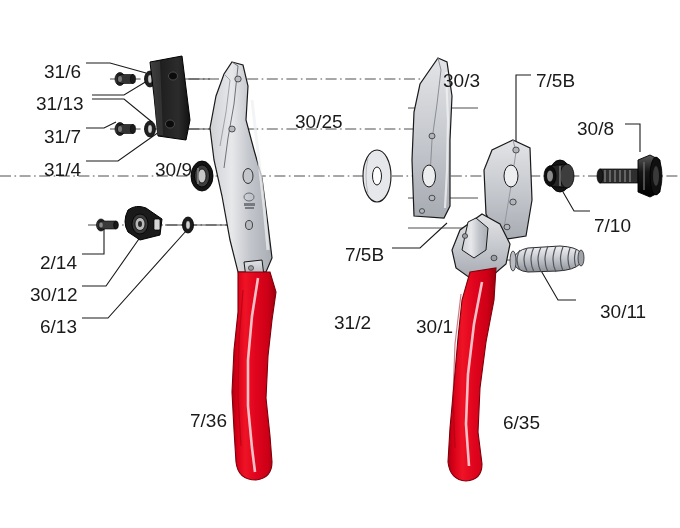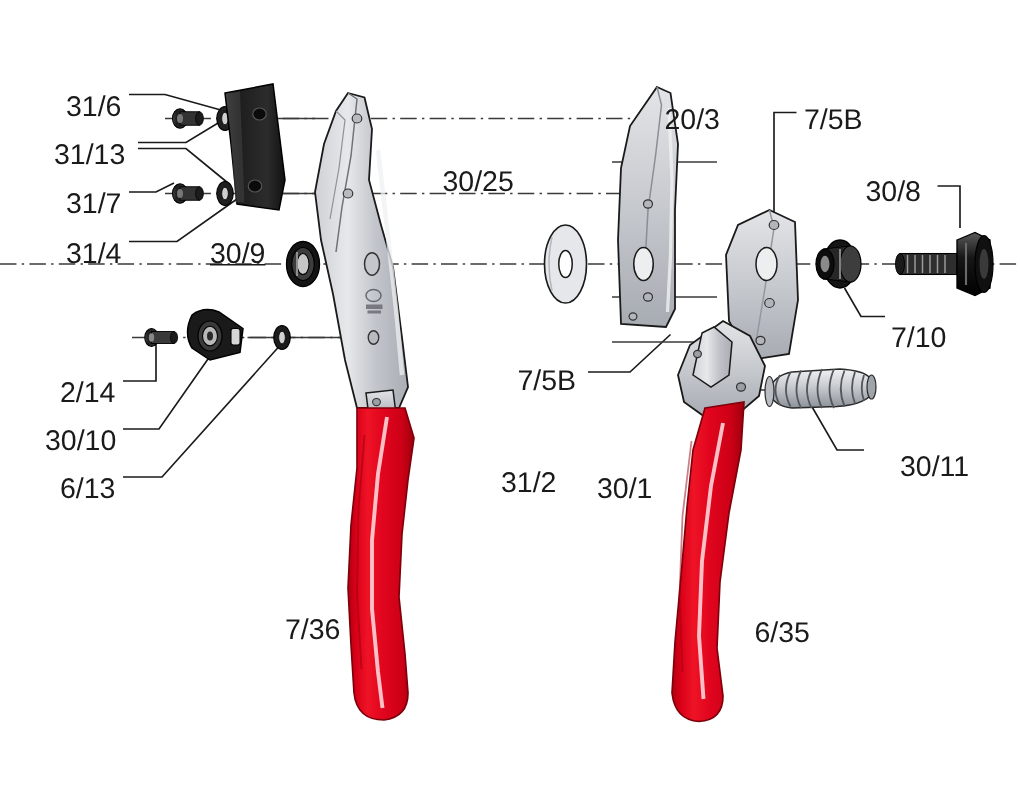--- a/index.html
+++ b/index.html
@@ -292,29 +292,29 @@
       <ellipse cx="513" cy="261" rx="3" ry="10" fill="#b9bcc2" stroke="#2a2a2a" stroke-width="0.8"></ellipse>
       <ellipse cx="581" cy="258" rx="3" ry="8" fill="#9fa3aa" stroke="#2a2a2a" stroke-width="0.8"></ellipse>
     </g>
 
   </svg>
 
   <div class="lbl" style="left:44px;top:62px;">31/6</div>
   <div class="lbl" style="left:36px;top:94px;text-align:center;">31/13</div>
   <div class="lbl" style="left:44px;top:127px;text-align:center;">31/7</div>
   <div class="lbl" style="left:44px;top:160px;">31/4</div>
-  <div class="lbl" style="left:140px;top:160px;text-decoration:underline;">30/9</div>
+  <div class="lbl" style="left:155px;top:160px;">30/9</div>
   <div class="lbl" style="left:40px;top:253px;">2/14</div>
-  <div class="lbl" style="left:30px;top:285px;">30/10</div>
+  <div class="lbl" style="left:30px;top:285px;">30/12</div>
   <div class="lbl" style="left:40px;top:317px;">6/13</div>
   <div class="lbl" style="left:190px;top:411px;">7/36</div>
   <div class="lbl" style="left:298px;top:313px;margin-left:36px;">31/2</div>
   <div class="lbl" style="left:295px;top:112px;">30/25</div>
-  <div class="lbl" style="left:443px;top:71px;">20/3</div>
+  <div class="lbl" style="left:443px;top:71px;">30/3</div>
   <div class="lbl" style="left:536px;top:71px;">7/5B</div>
   <div class="lbl" style="left:577px;top:119px;">30/8</div>
   <div class="lbl" style="left:594px;top:216px;">7/10</div>
   <div class="lbl" style="left:345px;top:245px;">7/5B</div>
   <div class="lbl" style="left:580px;top:302px;margin-left:20px;">30/11</div>
-  <div class="lbl" style="left:398px;top:317px;">30/1</div>
+  <div class="lbl" style="left:416px;top:317px;">30/1</div>
   <div class="lbl" style="left:503px;top:413px;">6/35</div>
 
 </div>
 
 </body></html>

